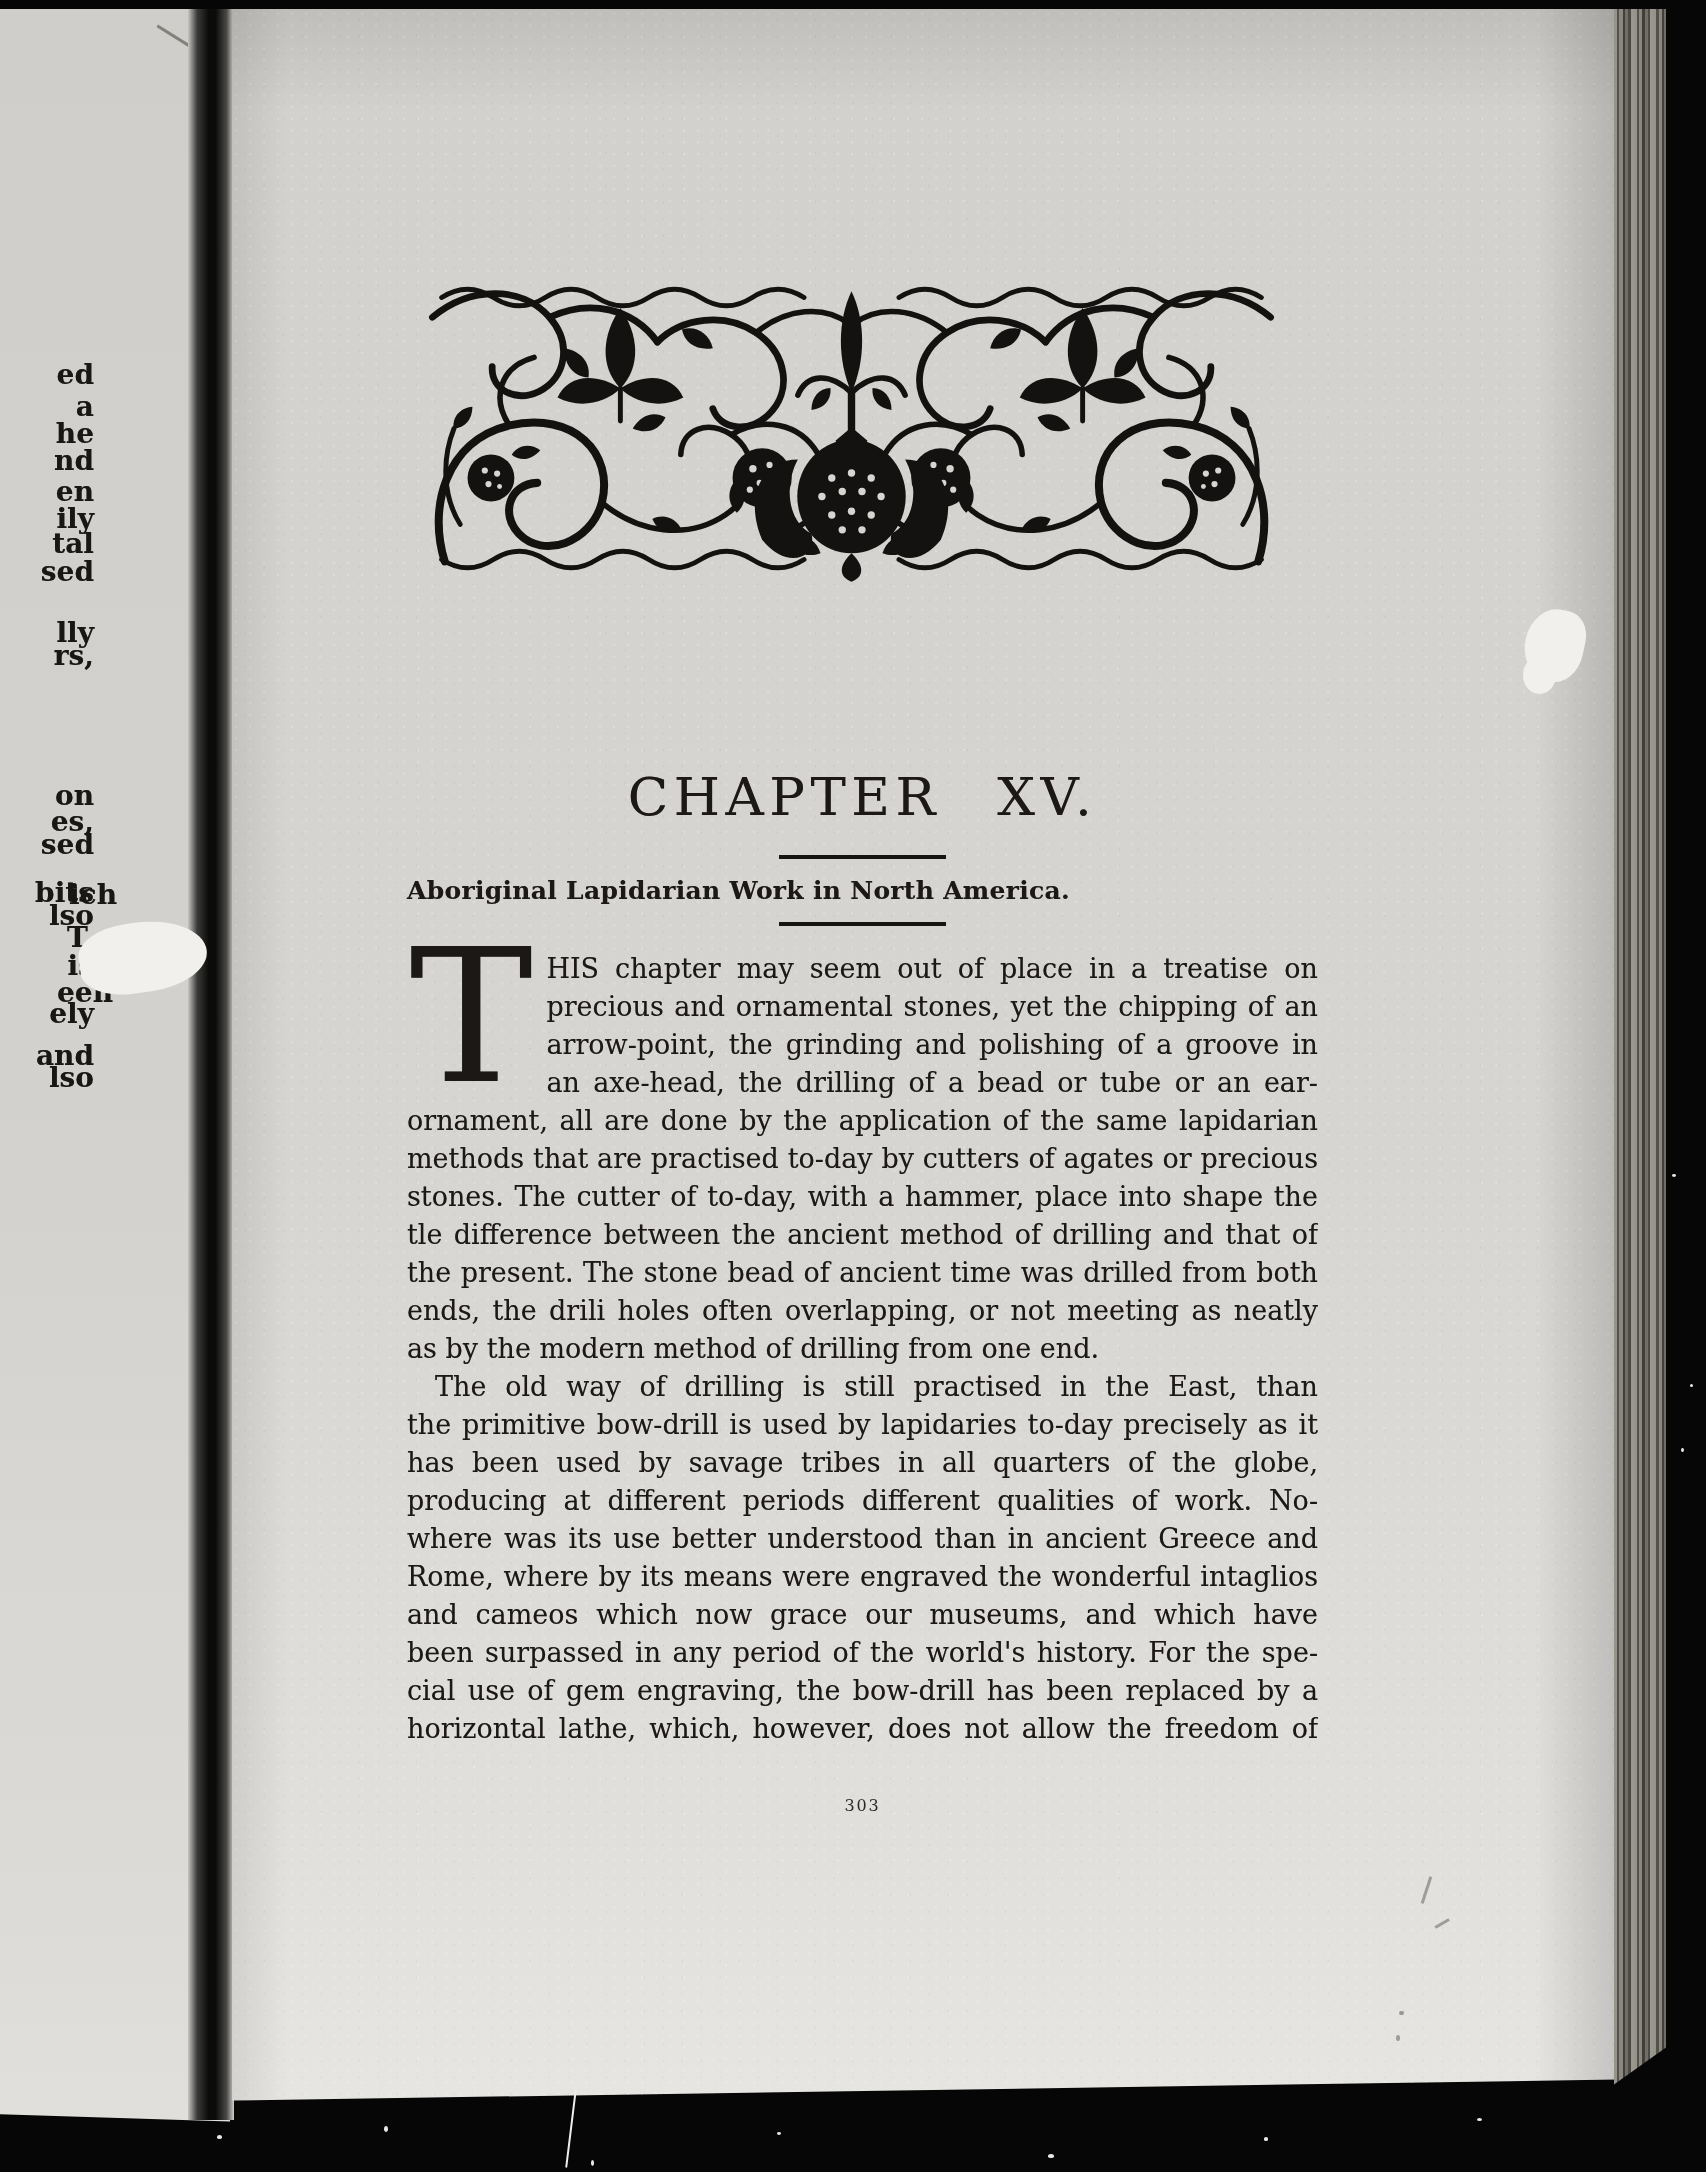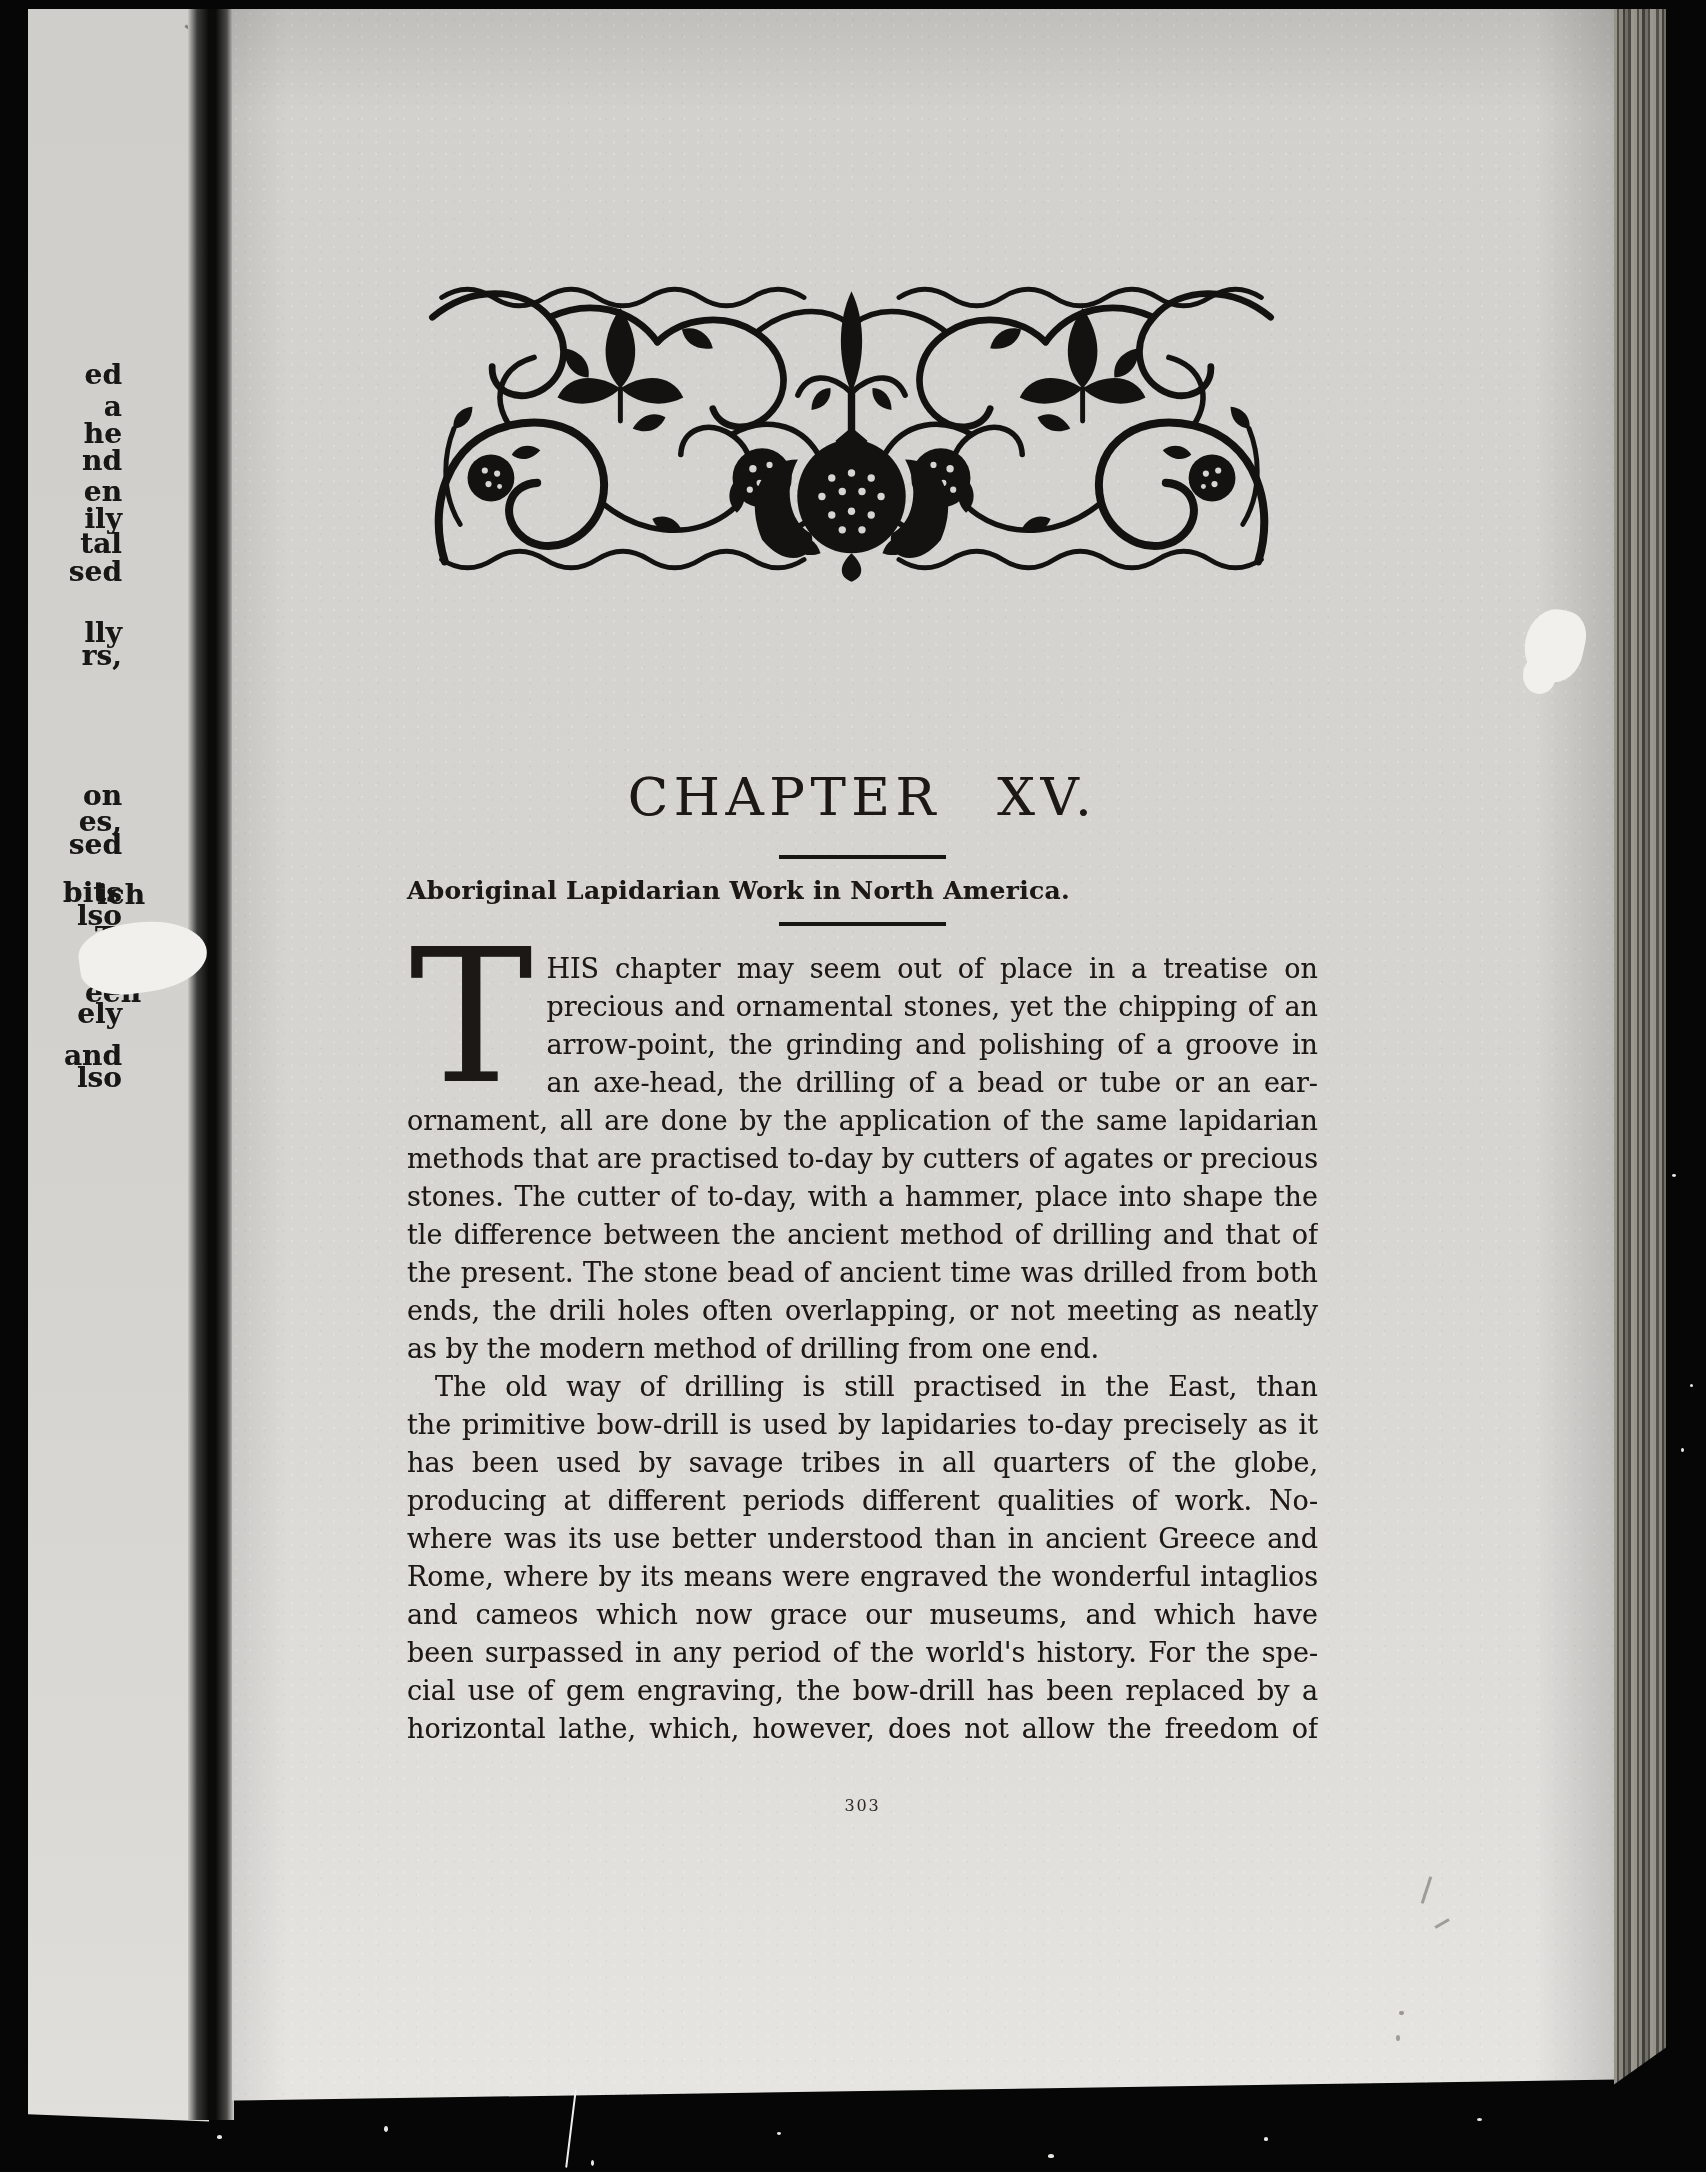--- a/index.html
+++ b/index.html
@@ -1,22 +1,22 @@
 <!DOCTYPE html>
 <html style="font-size:9.9px"><head>
 <meta charset="utf-8">
 <style>
   html,body{margin:0;padding:0;background:#060606;}
   .root{position:relative;width:1707px;height:2172px;background:#060606;overflow:hidden;
         font-family:"DejaVu Serif", serif;}
 
   
-  .sliver{position:absolute;left:0;top:8.6px;width:181px;height:2113px;
+  .sliver{position:absolute;left:0;top:8.6px;width:230px;height:2113px;
           background:linear-gradient(180deg,#cfcecb 0%,#d3d2ce 55%,#dcdbd8 90%,#e0dfdc 100%);
-          clip-path:polygon(0 0,100% 0,100% 100%,0 calc(100% - 7.4px));margin-left:28px;}
+          clip-path:polygon(0 0,100% 0,100% 100%,0 calc(100% - 7.4px));}
   .frag{position:absolute;left:0;width:94px;text-align:right;
         font-weight:bold;font-size:28px;line-height:28px;color:#191715;
         text-shadow:0 0 0.6px rgba(25,22,18,.5);}
 
   
   .gutter{position:absolute;left:188px;top:8.6px;width:46px;height:2111px;
           background:linear-gradient(90deg,#c7c6c2 0%,#3a3a38 20%,#0b0b0a 45%,#0b0b0a 60%,#4a4947 84%,#d0cfcc 100%);}
 
   
   .page{position:absolute;left:232px;top:8.6px;width:1383px;height:2092px;

